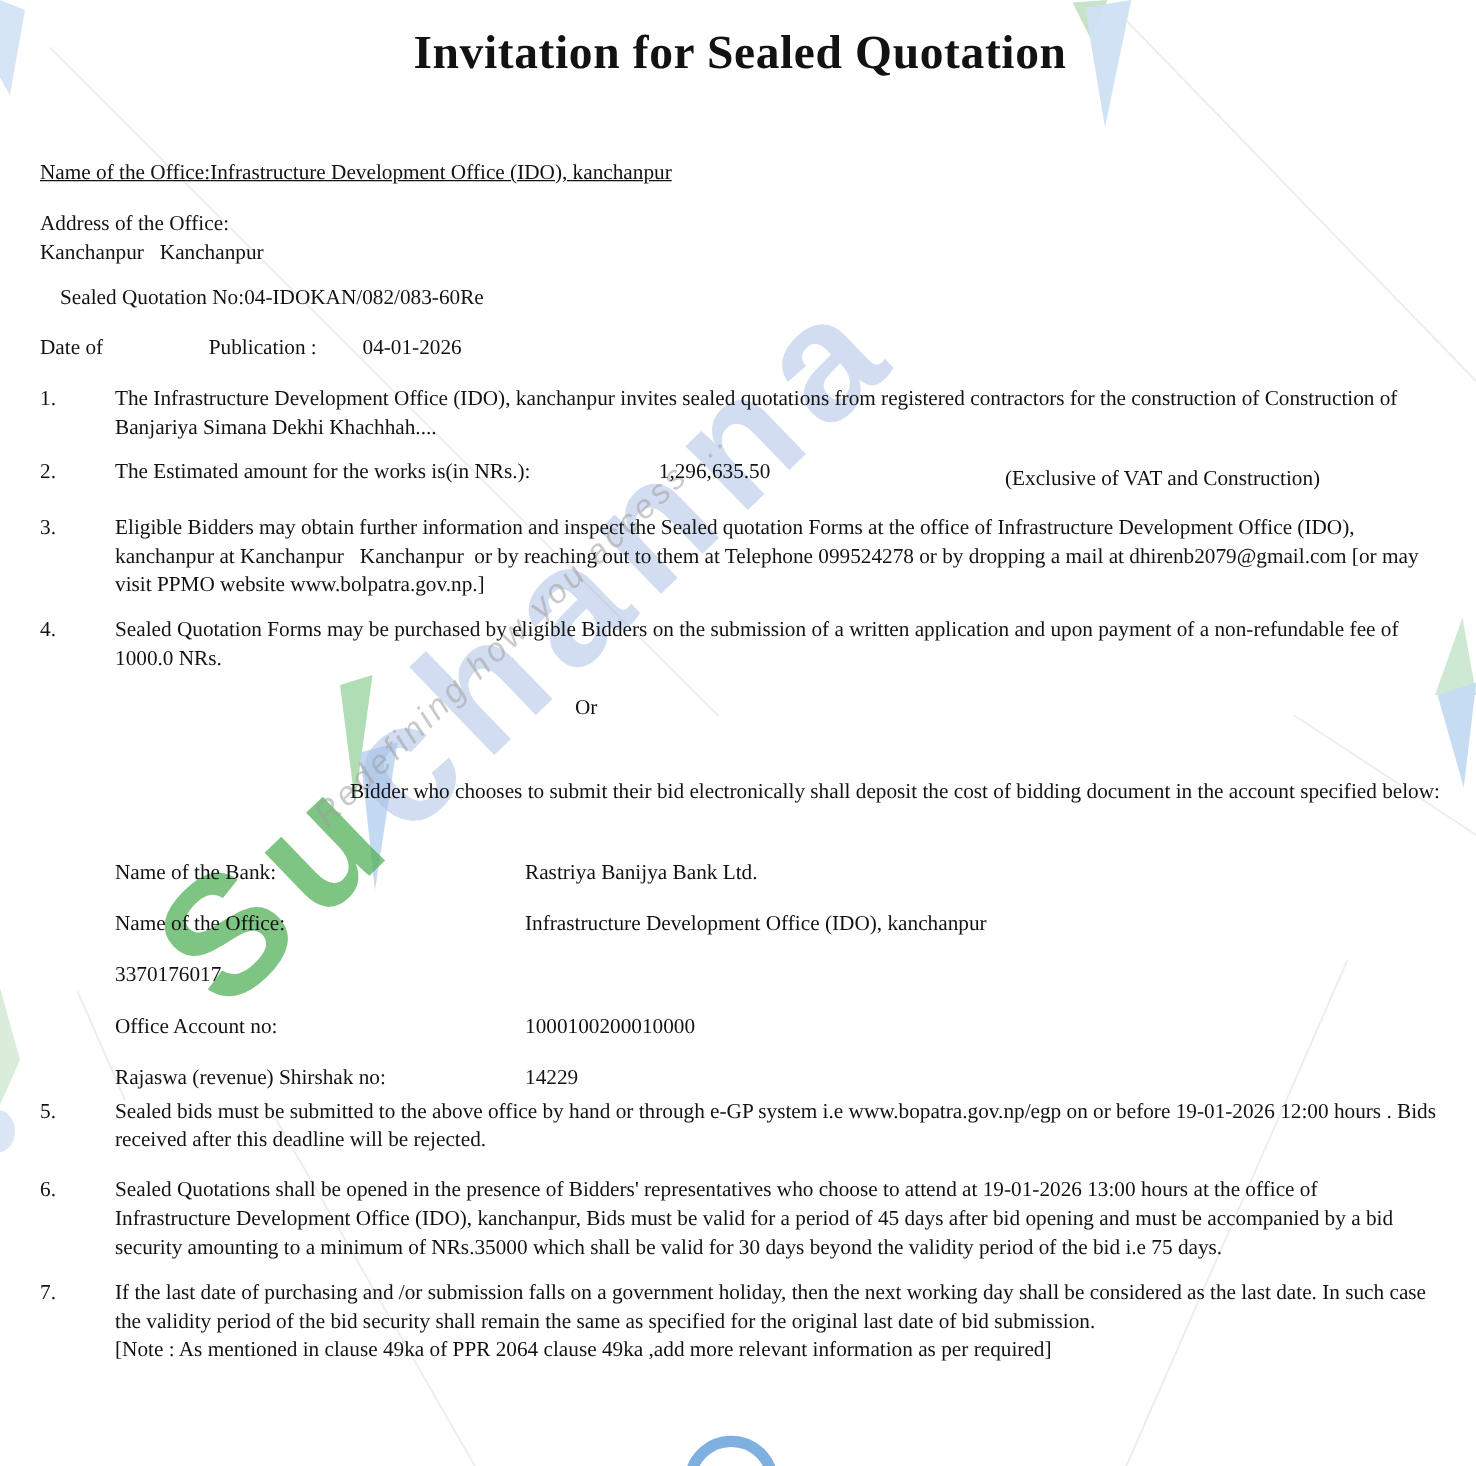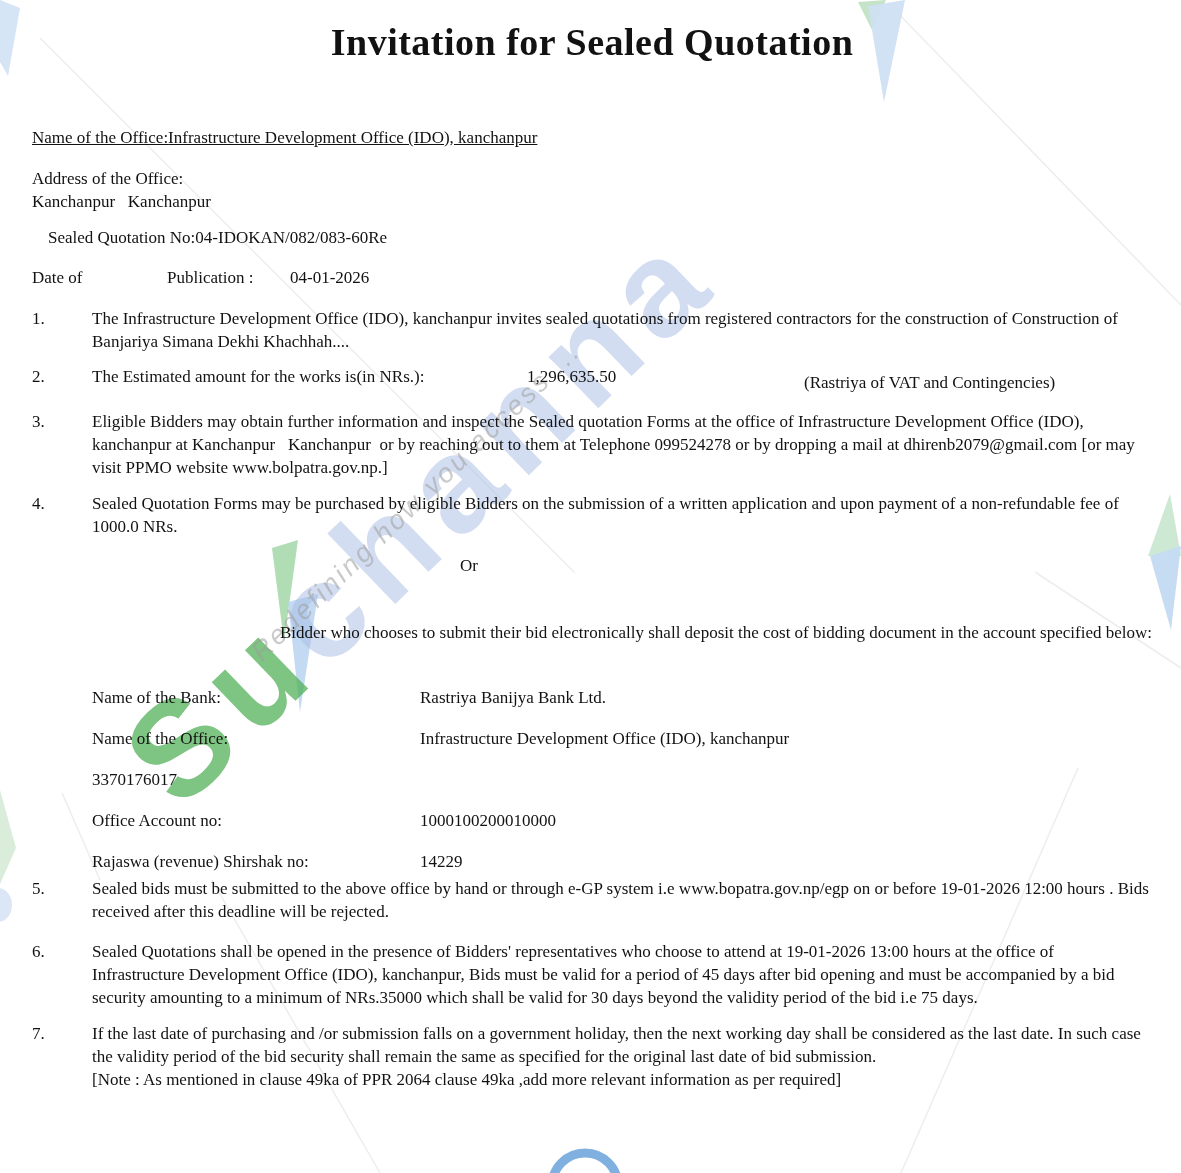--- a/index.html
+++ b/index.html
@@ -120,21 +120,21 @@
     <div class="item it1">
       <div class="no">1.</div>
       <div class="body pre">The Infrastructure Development Office (IDO), kanchanpur invites sealed quotations from registered contractors for the construction of Construction of Banjariya Simana Dekhi Khachhah....</div>
     </div>
 
     <div class="item it2">
       <div class="no">2.</div>
       <div class="body">
         <span>The Estimated amount for the works is(in NRs.):</span>
         <span class="amount">1,296,635.50</span>
-        <span class="rightnote">(Rastriya of VAT and Contingencies)</span>
+        <span class="rightnote">(Exclusive of VAT and Construction)</span>
       </div>
     </div>
 
     <div class="item it3">
       <div class="no">3.</div>
       <div class="body pre">Eligible Bidders may obtain further information and inspect the Sealed quotation Forms at the office of Infrastructure Development Office (IDO), kanchanpur at Kanchanpur   Kanchanpur  or by reaching out to them at Telephone 099524278 or by dropping a mail at dhirenb2079@gmail.com [or may visit PPMO website www.bolpatra.gov.np.]</div>
     </div>
 
     <div class="item it4">
       <div class="no">4.</div>

